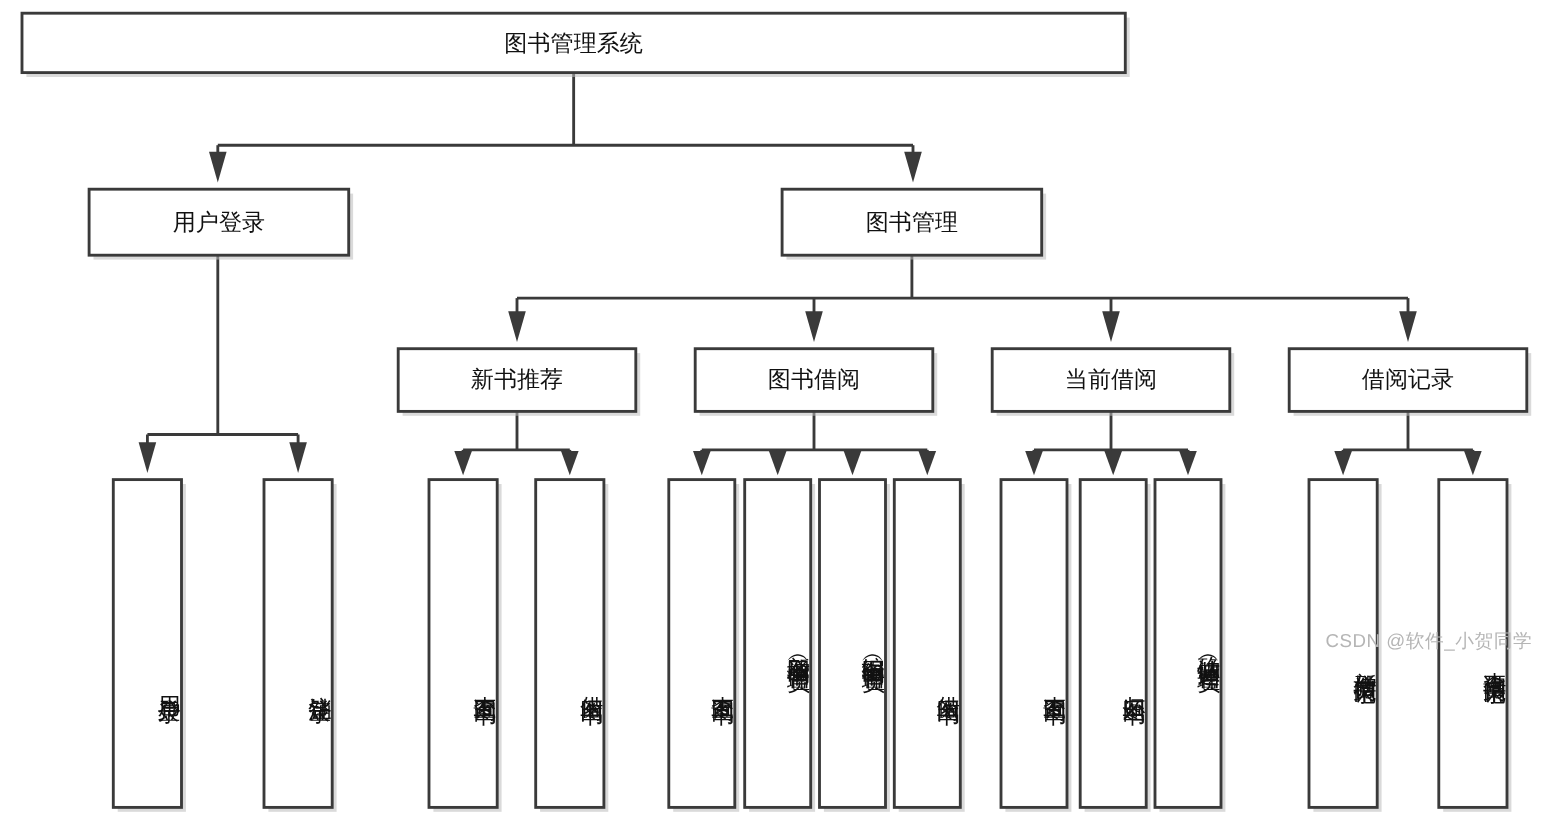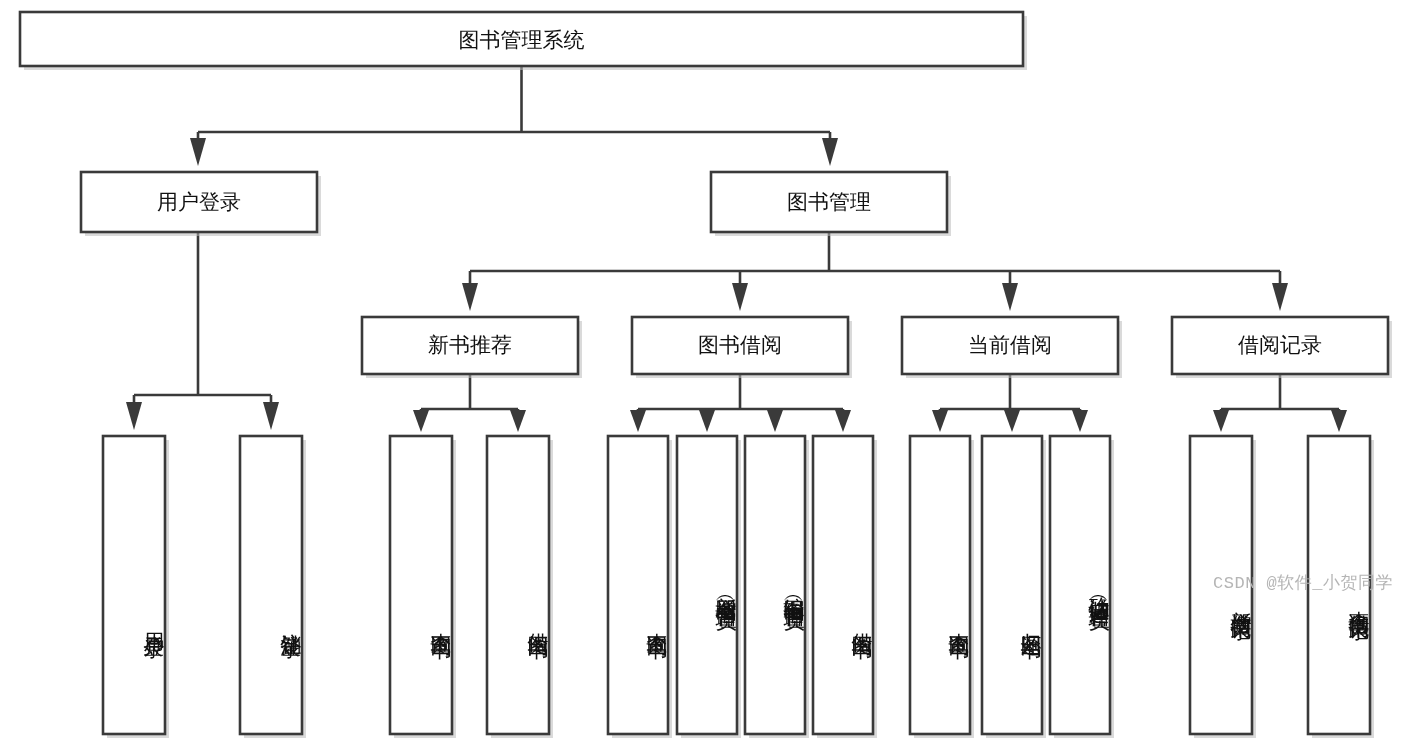--- a/index.html
+++ b/index.html
@@ -65,21 +65,21 @@
     display: flex;
     align-items: flex-start;
     justify-content: center;
     white-space: nowrap;
     pointer-events: none;
   }
   .watermark {
     position: absolute;
     right: 12px;
     bottom: 6px;
-    font-family: Liberation Mono, monospace;
+    font-family: Liberation Sans, sans-serif;
     font-size: 17px;
     color: #b5b5b5;
     white-space: nowrap;
     letter-spacing: 0.5px;
   }
 </style>
 </head>
 <body>
 
 <div id="diagram-root">

